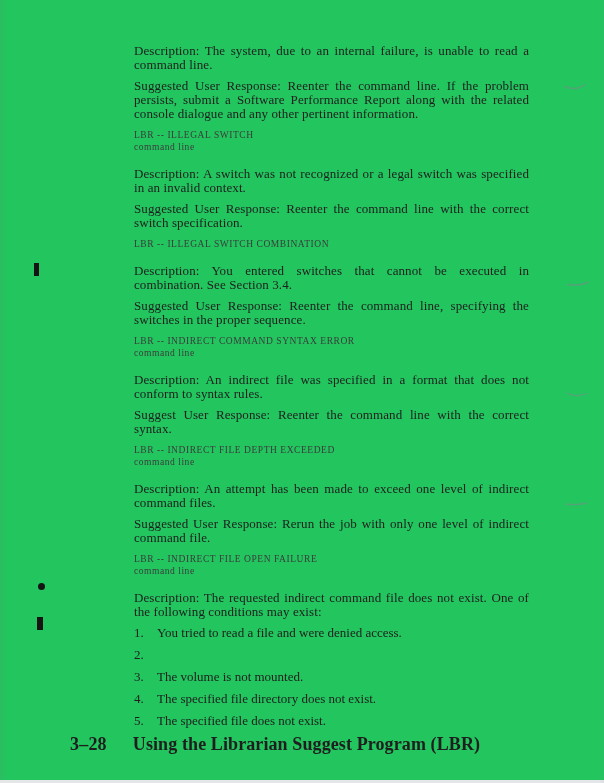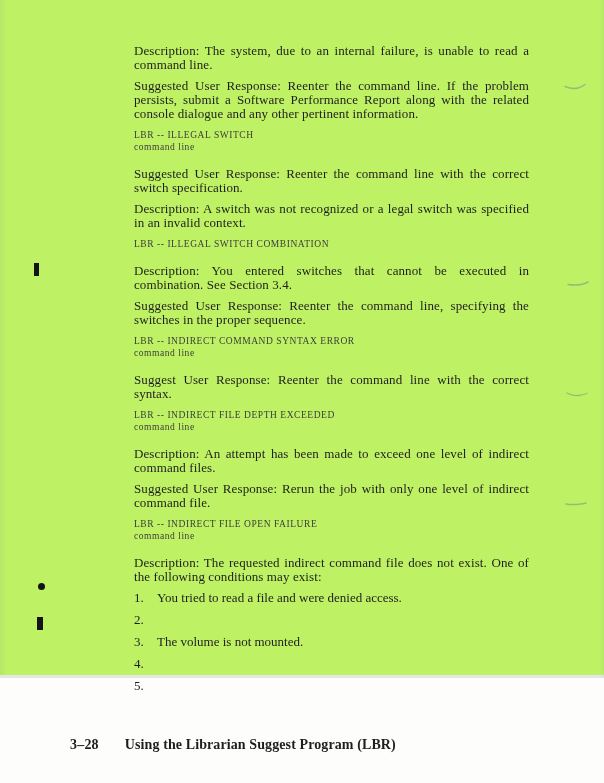--- a/index.html
+++ b/index.html
@@ -7,22 +7,22 @@
     padding: 0;
     width: 604px;
     height: 783px;
     background: #fdfdfc;
     overflow: hidden;
     position: relative;
   }
   .page {
     position: relative;
     width: 604px;
-    height: 678px;
-    background: #bef264;
+    height: 783px;
+    background: #22c55e;
     font-family: "Liberation Serif", serif;
     color: #1e1e1e;
   }
   
   .page::before {
     content: "";
     position: absolute;
     left: 0; top: 0; bottom: 0;
     width: 7px;
     background: linear-gradient(90deg, rgba(120,125,132,0.10), rgba(120,125,132,0));
@@ -81,21 +81,21 @@
   ul.cond-list .num {
     flex: 0 0 23px;
   }
 
   .footer {
     position: absolute;
     left: 70px;
     top: 737px;
     display: flex;
     align-items: baseline;
-    font-size: 14px;
+    font-size: 18px;
     line-height: 15px;
   }
   .footer .pageno {
     font-weight: bold;
     letter-spacing: 0.2px;
   }
   .footer .chapter {
     margin-left: 26px;
     font-weight: 600;
     letter-spacing: 0.1px;
@@ -133,30 +133,31 @@
 <body>
 
 <div class="page">
 
   <div class="content">
     <p class="para">Description: The system, due to an internal failure, is unable to read a command line.</p>
     <p class="para">Suggested User Response: Reenter the command line. If the problem persists, submit a Software Performance Report along with the related console dialogue and any other pertinent information.</p>
 
     <div class="codeblock"><div>LBR -- ILLEGAL SWITCH</div><div>command line</div></div>
 
+    <p class="para">Description: A switch was not recognized or a legal switch was specified in an invalid context.</p>
     <p class="para">Suggested User Response: Reenter the command line with the correct switch specification.</p>
-    <p class="para">Description: A switch was not recognized or a legal switch was specified in an invalid context.</p>
 
     <div class="codeblock"><div>LBR -- ILLEGAL SWITCH COMBINATION</div></div>
 
     <p class="para">Description: You entered switches that cannot be executed in combination. See Section 3.4.</p>
     <p class="para">Suggested User Response: Reenter the command line, specifying the switches in the proper sequence.</p>
 
     <div class="codeblock"><div>LBR -- INDIRECT COMMAND SYNTAX ERROR</div><div>command line</div></div>
 
+    <p class="para">Description: An indirect file was specified in a format that does not conform to syntax rules.</p>
     <p class="para">Suggest User Response: Reenter the command line with the correct syntax.</p>
 
     <div class="codeblock"><div>LBR -- INDIRECT FILE DEPTH EXCEEDED</div><div>command line</div></div>
 
     <p class="para">Description: An attempt has been made to exceed one level of indirect command files.</p>
     <p class="para">Suggested User Response: Rerun the job with only one level of indirect command file.</p>
 
     <div class="codeblock"><div>LBR -- INDIRECT FILE OPEN FAILURE</div><div>command line</div></div>
 
     <p class="para final-para">Description: The requested indirect command file does not exist. One of the following conditions may exist:</p>
@@ -168,23 +169,25 @@
       </li>
       <li>
         <span class="num">2.</span>
       </li>
       <li>
         <span class="num">3.</span>
         <span class="txt">The volume is not mounted.</span>
       </li>
       <li>
         <span class="num">4.</span>
+        <span class="txt">The specified file directory does not exist.</span>
       </li>
       <li>
         <span class="num">5.</span>
+        <span class="txt">The specified file does not exist.</span>
       </li>
     </ul>
   </div>
 
   <div class="footer">
     <span class="pageno">3–28</span>
     <span class="chapter">Using the Librarian Suggest Program (LBR)</span>
   </div>
 
   <div class="change-bar one"></div>

